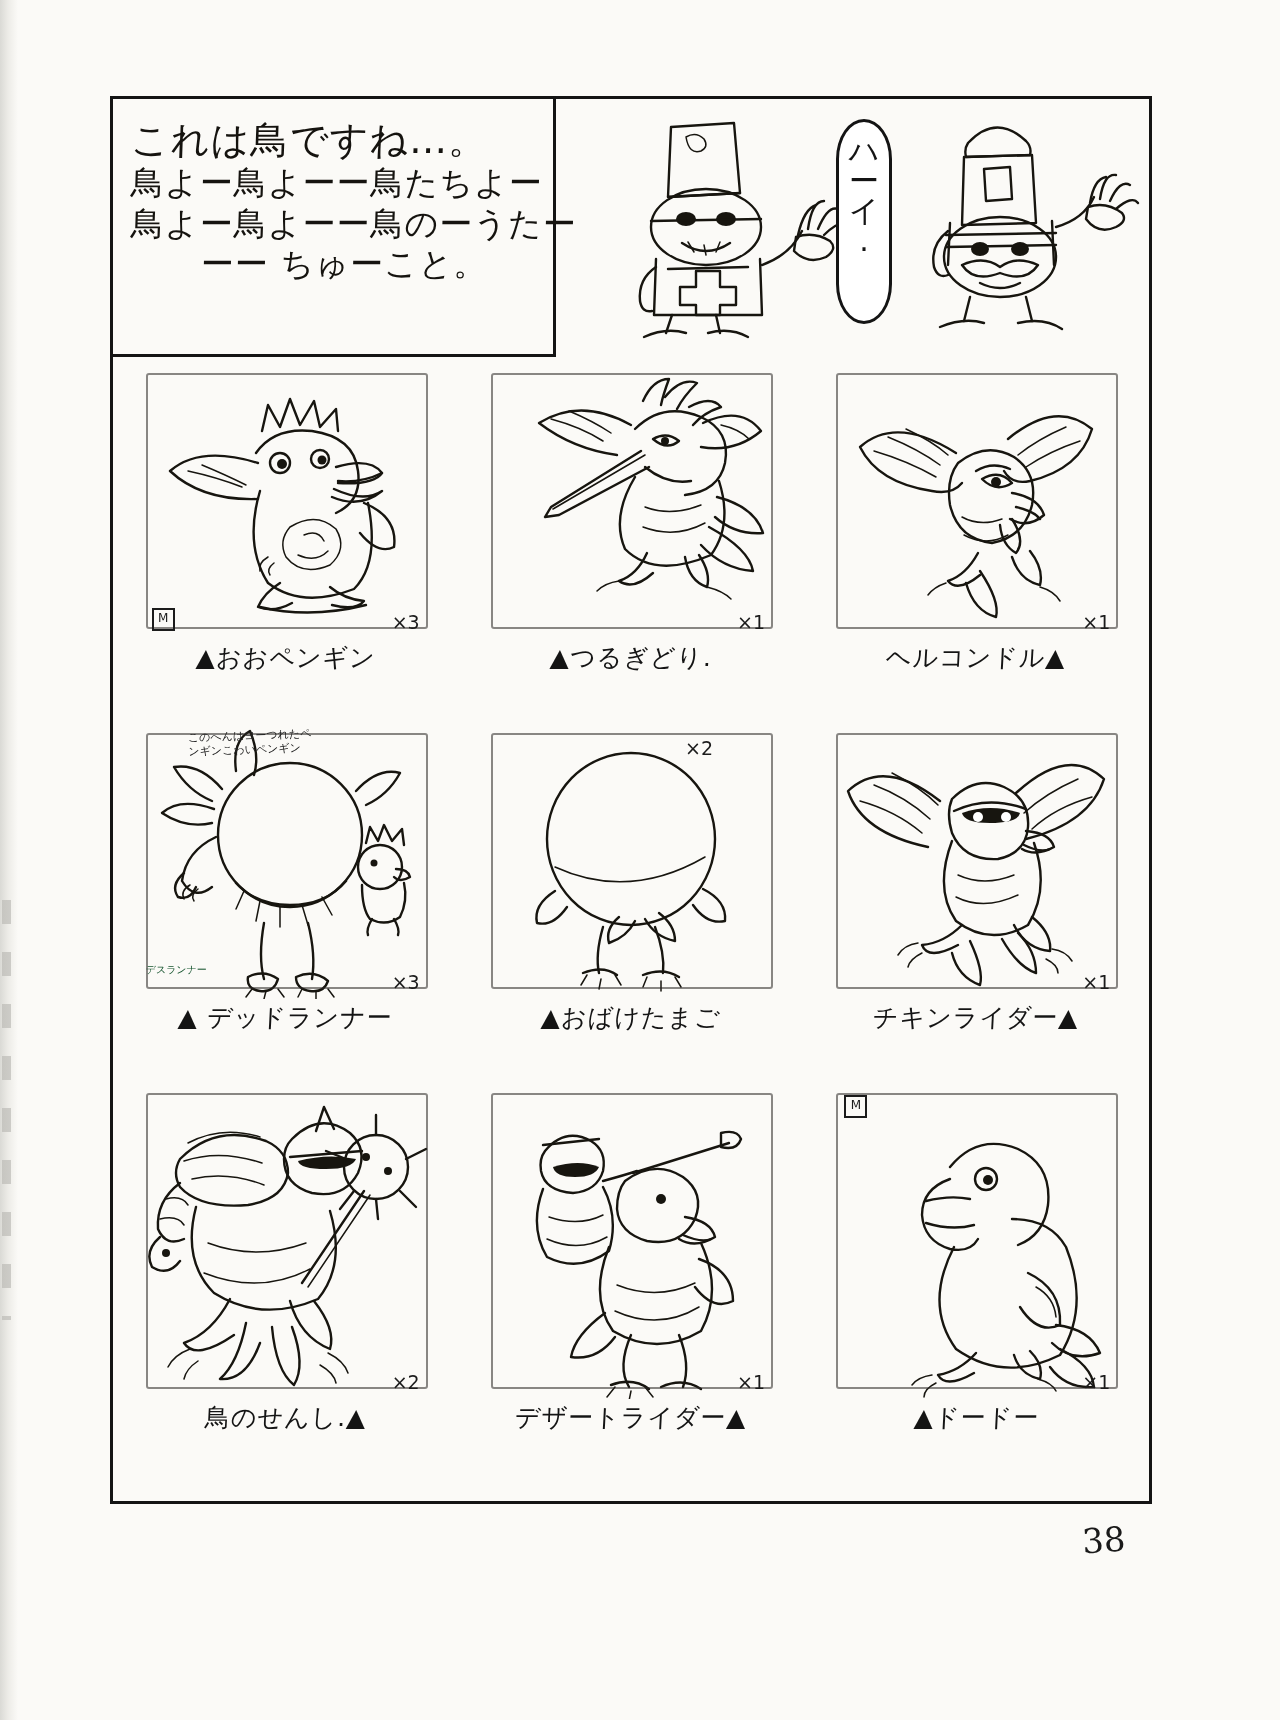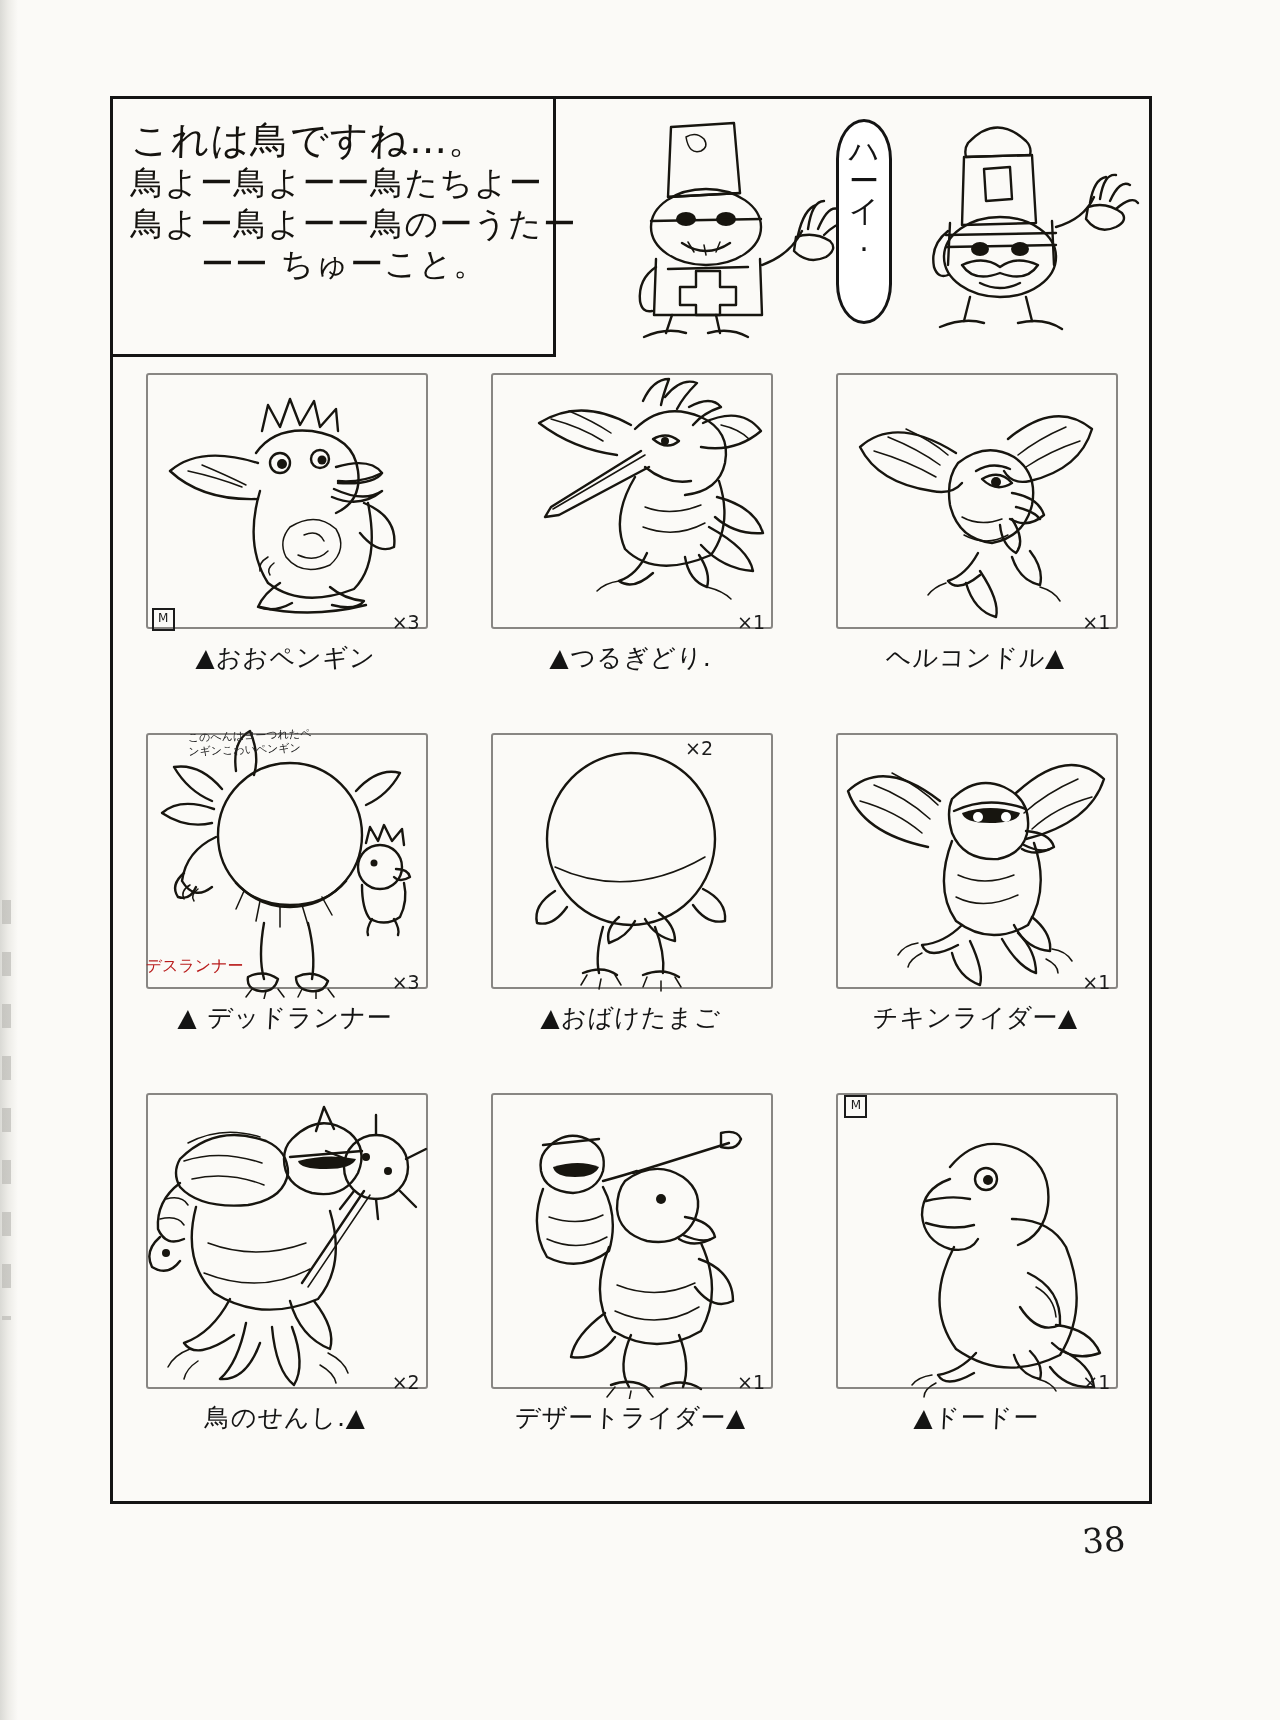--- a/index.html
+++ b/index.html
@@ -176,22 +176,22 @@
     font-size: 11px;
     line-height: 1.25;
     color: #222;
     width: 130px;
     transform: rotate(-2deg);
   }
   .subnote {
     position: absolute;
     left: 6px;
     bottom: 22px;
-    font-size: 16px;
-    color: #b91c1c;
+    font-size: 10px;
+    color: #14532d;
   }
   .label {
     margin-top: 2px;
     font-size: 25px;
     letter-spacing: 1px;
     color: #141414;
     font-family: "DejaVu Sans", sans-serif;
     white-space: nowrap;
     transform: skewX(-3deg);
   }

